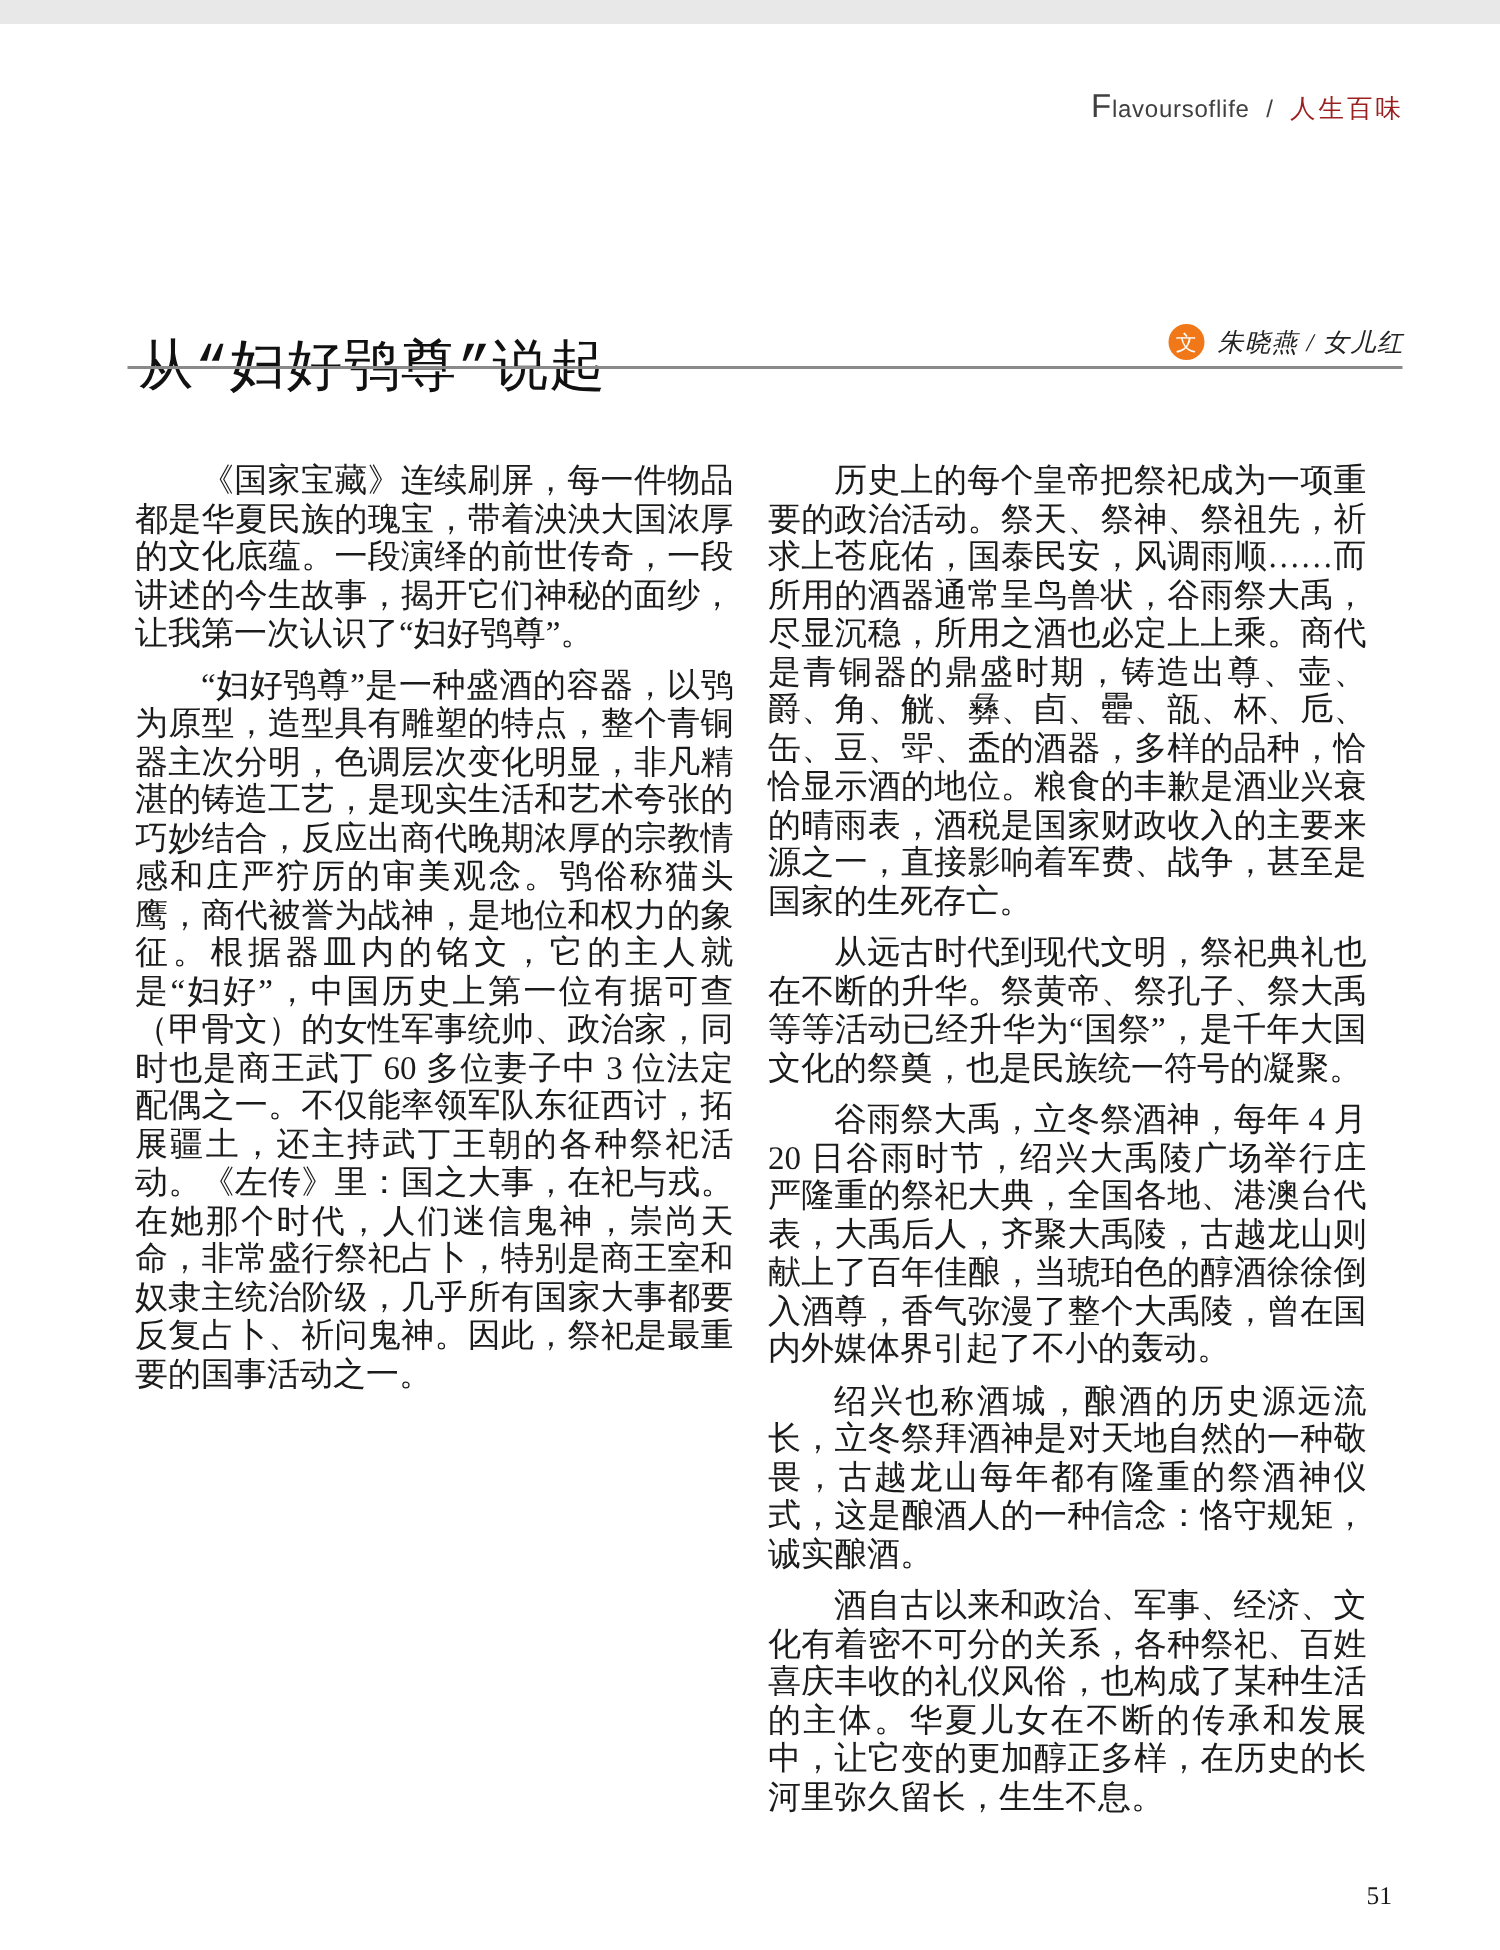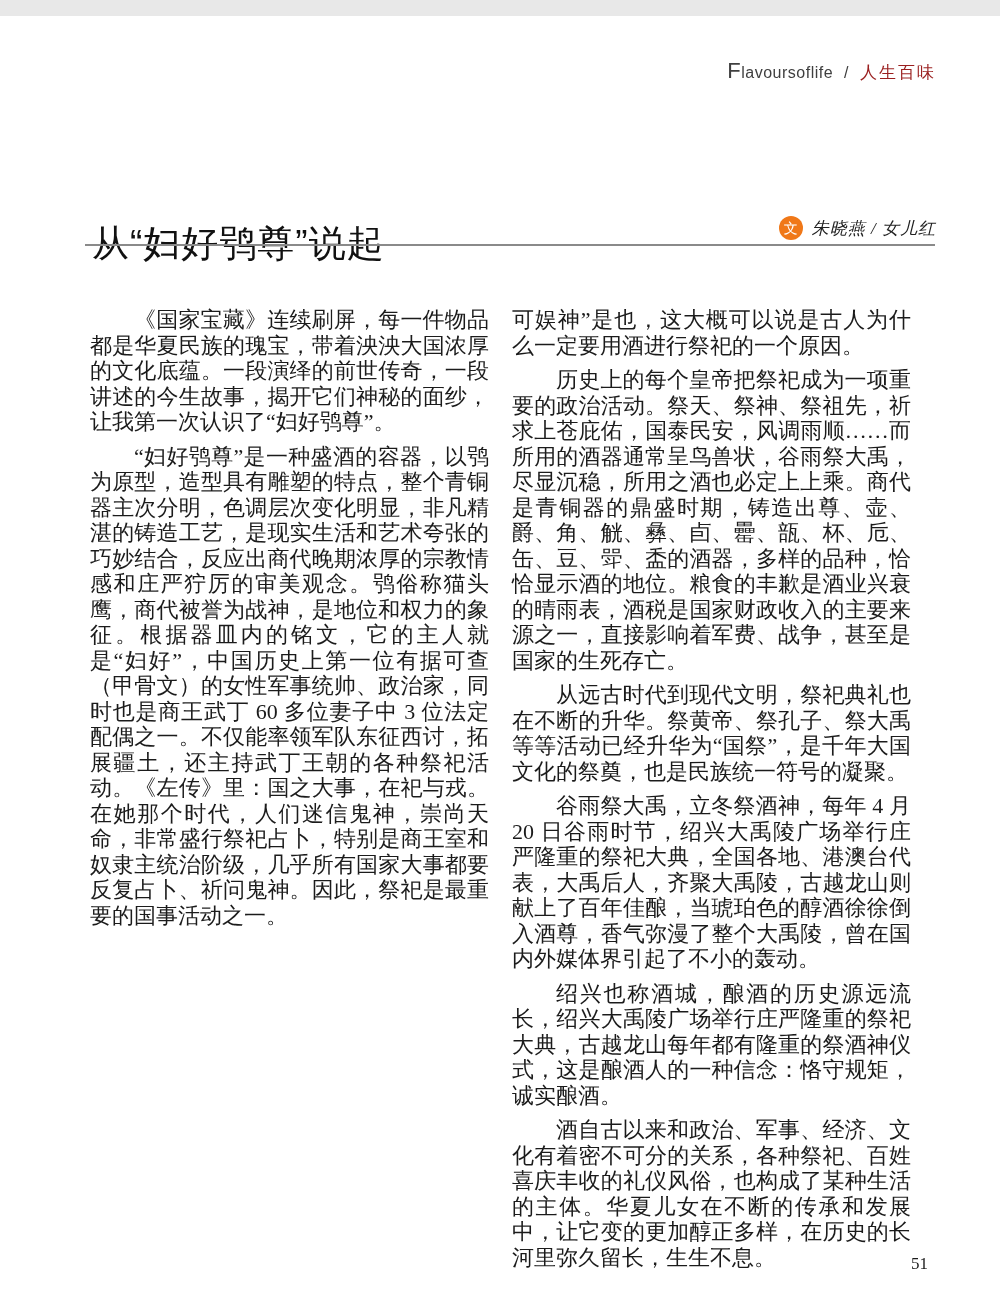--- a/index.html
+++ b/index.html
@@ -18,21 +18,21 @@
     font-family:"Liberation Sans","DejaVu Sans",sans-serif;
     font-size:16px;color:#3f3f3f;letter-spacing:0.5px;
     white-space:nowrap;
   }
   .mag-header .big-f{font-size:22px;color:#3f3f3f;}
   .mag-header .sep{margin:0 6px;color:#3f3f3f;}
   .mag-header .cn{color:#9a1f1f;font-size:17px;letter-spacing:2px;}
   
   .title{
     position:absolute;left:92px;top:178px;
-    font-family:Liberation Sans, sans-serif;
+    font-family:Liberation Mono, monospace;
     font-size:37px;font-weight:500;color:#111;
     letter-spacing:1px;white-space:nowrap;
   }
   
   .byline{
     position:absolute;right:64px;top:200px;
     display:flex;align-items:center;gap:9px;
     font-size:17px;color:#222;
     font-family:"Liberation Serif","DejaVu Serif",serif;
   }
@@ -86,23 +86,22 @@
   </div>
 
   <div class="title-rule"></div>
 
   <div class="column left">
       <p>《国家宝藏》连续刷屏，每一件物品都是华夏民族的瑰宝，带着泱泱大国浓厚的文化底蕴。一段演绎的前世传奇，一段讲述的今生故事，揭开它们神秘的面纱，让我第一次认识了“妇好鸮尊”。</p>
       <p>“妇好鸮尊”是一种盛酒的容器，以鸮为原型，造型具有雕塑的特点，整个青铜器主次分明，色调层次变化明显，非凡精湛的铸造工艺，是现实生活和艺术夸张的巧妙结合，反应出商代晚期浓厚的宗教情感和庄严狞厉的审美观念。鸮俗称猫头鹰，商代被誉为战神，是地位和权力的象征。根据器皿内的铭文，它的主人就是“妇好”，中国历史上第一位有据可查（甲骨文）的女性军事统帅、政治家，同时也是商王武丁 60 多位妻子中 3 位法定配偶之一。不仅能率领军队东征西讨，拓展疆土，还主持武丁王朝的各种祭祀活动。《左传》里：国之大事，在祀与戎。在她那个时代，人们迷信鬼神，崇尚天命，非常盛行祭祀占卜，特别是商王室和奴隶主统治阶级，几乎所有国家大事都要反复占卜、祈问鬼神。因此，祭祀是最重要的国事活动之一。</p>
     </div>
 
   <div class="column right">
-      <p class="no-indent">可娱神”是也，这大概可以说是古人为什么一定要用酒进行祭祀的一个原因。</p>
       <p>历史上的每个皇帝把祭祀成为一项重要的政治活动。祭天、祭神、祭祖先，祈求上苍庇佑，国泰民安，风调雨顺……而所用的酒器通常呈鸟兽状，谷雨祭大禹，尽显沉稳，所用之酒也必定上上乘。商代是青铜器的鼎盛时期，铸造出尊、壶、爵、角、觥、彝、卣、罍、瓿、杯、卮、缶、豆、斝、盉的酒器，多样的品种，恰恰显示酒的地位。粮食的丰歉是酒业兴衰的晴雨表，酒税是国家财政收入的主要来源之一，直接影响着军费、战争，甚至是国家的生死存亡。</p>
       <p>从远古时代到现代文明，祭祀典礼也在不断的升华。祭黄帝、祭孔子、祭大禹等等活动已经升华为“国祭”，是千年大国文化的祭奠，也是民族统一符号的凝聚。</p>
       <p>谷雨祭大禹，立冬祭酒神，每年 4 月 20 日谷雨时节，绍兴大禹陵广场举行庄严隆重的祭祀大典，全国各地、港澳台代表，大禹后人，齐聚大禹陵，古越龙山则献上了百年佳酿，当琥珀色的醇酒徐徐倒入酒尊，香气弥漫了整个大禹陵，曾在国内外媒体界引起了不小的轰动。</p>
-      <p>绍兴也称酒城，酿酒的历史源远流长，绍兴大禹陵广场举行庄严隆重的祭祀大典，古越龙山每年都有隆重的祭酒神仪式，这是酿酒人的一种信念：恪守规矩，诚实酿酒。</p>
+      <p>绍兴也称酒城，酿酒的历史源远流长，立冬祭拜酒神是对天地自然的一种敬畏，古越龙山每年都有隆重的祭酒神仪式，这是酿酒人的一种信念：恪守规矩，诚实酿酒。</p>
       <p>酒自古以来和政治、军事、经济、文化有着密不可分的关系，各种祭祀、百姓喜庆丰收的礼仪风俗，也构成了某种生活的主体。华夏儿女在不断的传承和发展中，让它变的更加醇正多样，在历史的长河里弥久留长，生生不息。</p>
     </div>
 
   <div class="page-number">51</div>
 
 </div>
 
 </body></html>

